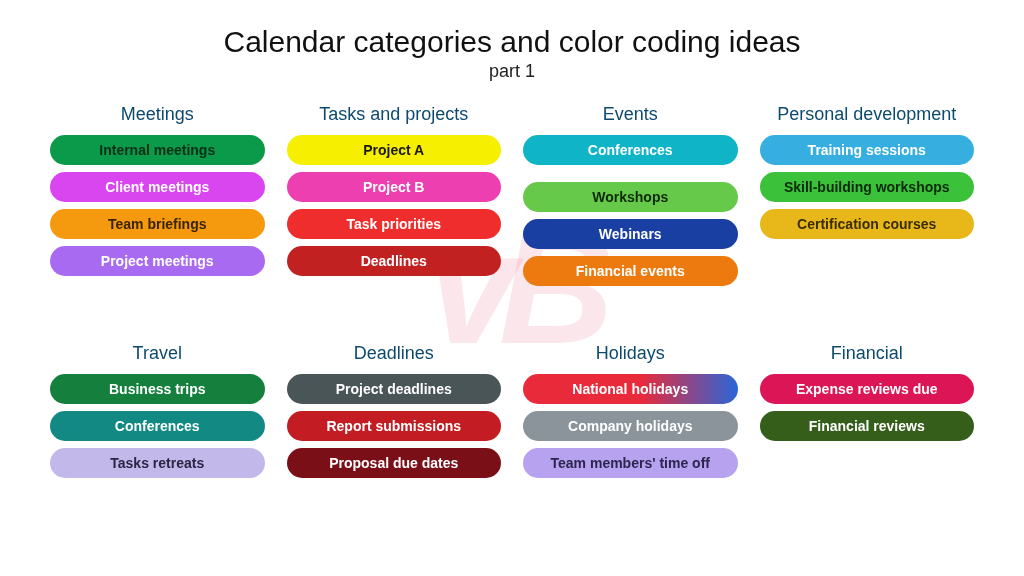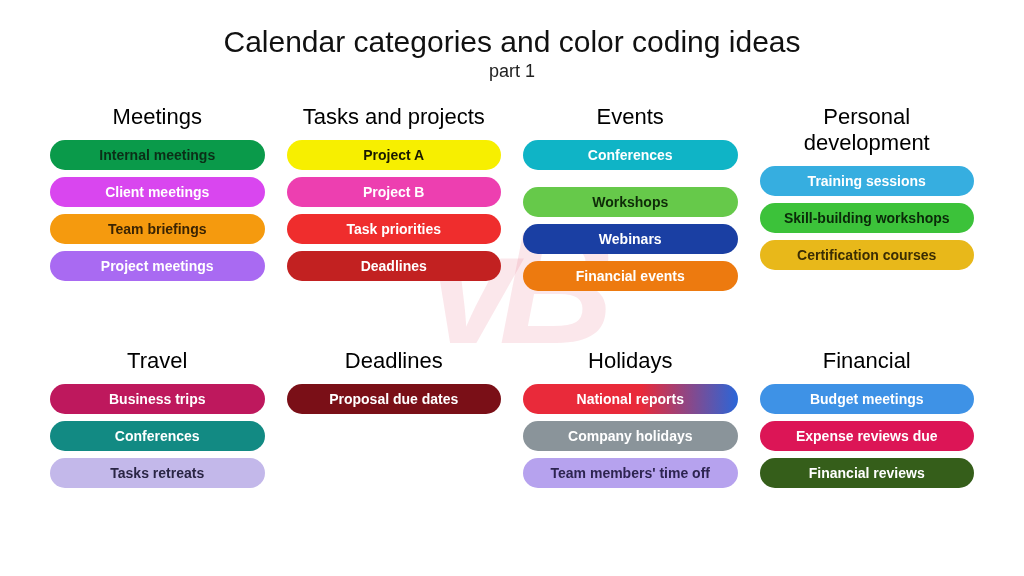--- a/index.html
+++ b/index.html
@@ -42,23 +42,23 @@
     }
     .grid {
       display: grid;
       grid-template-columns: repeat(4, 1fr);
       column-gap: 22px;
       row-gap: 50px;
     }
     .col { display: flex; flex-direction: column; }
     .col-header {
       text-align: center;
-      font-size: 22px;
+      font-size: 18px;
       font-weight: 400;
-      color: #000000;
+      color: #0c4a6e;
       margin-bottom: 10px;
     }
     .pill {
       height: 30px;
       border-radius: 15px;
       display: flex;
       align-items: center;
       justify-content: center;
       font-size: 14px;
       font-weight: 700;
@@ -98,34 +98,35 @@
         <div class="pill" style="background: rgb(237, 122, 15); color: rgb(255, 255, 255);">Financial events</div>
       </div>
       <div class="col">
         <div class="col-header">Personal development</div>
         <div class="pill" style="background: rgb(54, 174, 224); color: rgb(255, 255, 255);">Training sessions</div>
         <div class="pill" style="background: rgb(60, 194, 58); color: rgb(10, 42, 9);">Skill-building workshops</div>
         <div class="pill" style="background: rgb(232, 184, 26); color: rgb(58, 44, 3);">Certification courses</div>
       </div>
       <div class="col">
         <div class="col-header">Travel</div>
-        <div class="pill" style="background: #be185d; color: rgb(255, 255, 255);">Business trips</div>
+        <div class="pill" style="background: #15803d; color: rgb(255, 255, 255);">Business trips</div>
         <div class="pill" style="background: rgb(18, 138, 131); color: rgb(255, 255, 255);">Conferences</div>
         <div class="pill" style="background: rgb(195, 184, 234); color: rgb(42, 37, 68);">Tasks retreats</div>
       </div>
       <div class="col">
         <div class="col-header">Deadlines</div>
+        <div class="pill" style="background: rgb(74, 85, 88); color: rgb(255, 255, 255);">Project deadlines</div>
+        <div class="pill" style="background: rgb(195, 28, 34); color: rgb(255, 255, 255);">Report submissions</div>
         <div class="pill" style="background: rgb(122, 15, 23); color: rgb(255, 255, 255);">Proposal due dates</div>
       </div>
       <div class="col">
         <div class="col-header">Holidays</div>
-        <div class="pill" style="background: linear-gradient(90deg, rgb(233, 42, 58) 0%, rgb(233, 42, 58) 55%, rgb(42, 102, 216) 100%); color: rgb(255, 255, 255);">National reports</div>
+        <div class="pill" style="background: linear-gradient(90deg, rgb(233, 42, 58) 0%, rgb(233, 42, 58) 55%, rgb(42, 102, 216) 100%); color: rgb(255, 255, 255);">National holidays</div>
         <div class="pill" style="background: rgb(138, 148, 154); color: rgb(255, 255, 255);">Company holidays</div>
         <div class="pill" style="background: rgb(182, 162, 238); color: rgb(45, 36, 80);">Team members' time off</div>
       </div>
       <div class="col">
         <div class="col-header">Financial</div>
-        <div class="pill" style="background: rgb(62, 146, 230); color: rgb(255, 255, 255);">Budget meetings</div>
         <div class="pill" style="background: rgb(220, 21, 86); color: rgb(255, 255, 255);">Expense reviews due</div>
         <div class="pill" style="background: rgb(53, 94, 26); color: rgb(255, 255, 255);">Financial reviews</div>
       </div>
     </div>
 </div>
 
 </body></html>

